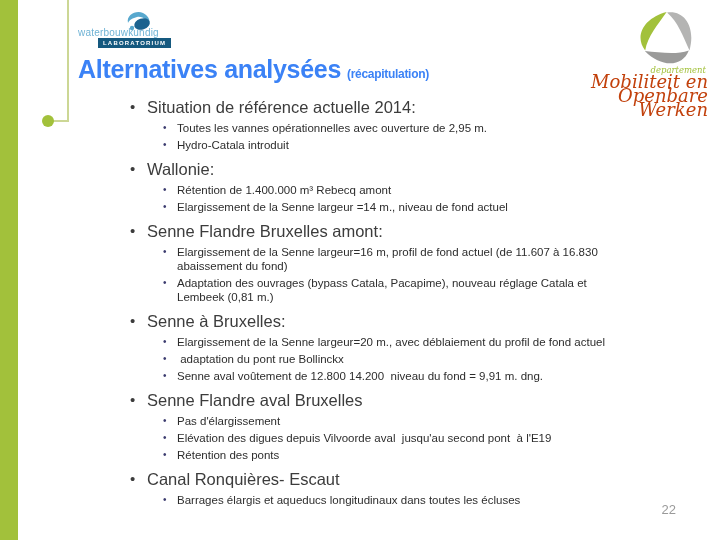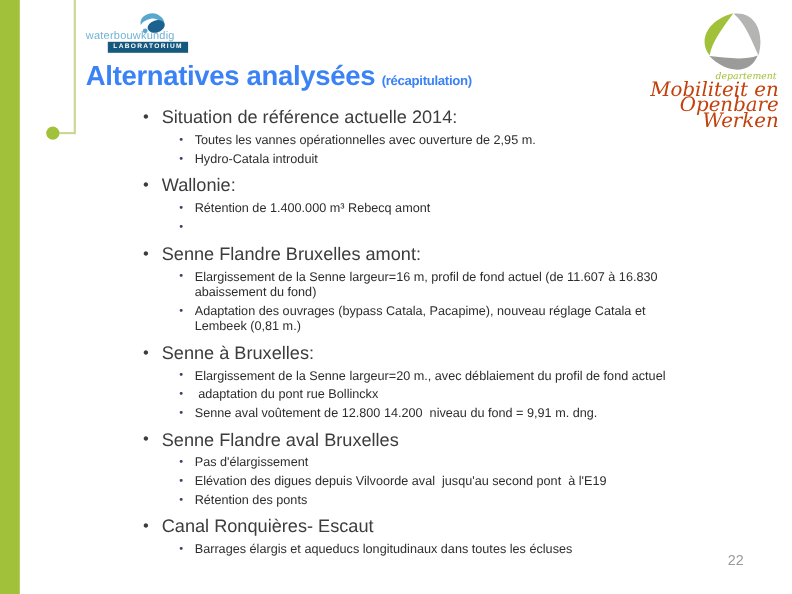--- a/index.html
+++ b/index.html
@@ -100,20 +100,21 @@
       <span class="l1-text">Wallonie:</span>
     </div>
     <div>
   <div class="sub-item">
     <span class="l2-bullet">•</span>
     <span class="l2-text">Rétention de 1.400.000 m³ Rebecq amont</span>
   </div>
 
   <div class="sub-item">
     <span class="l2-bullet">•</span>
+    <span class="l2-text">Elargissement de la Senne largeur =14 m., niveau de fond actuel</span>
   </div>
 </div>
   </div>
 
   <div class="section">
     <div class="section-title">
       <span class="l1-bullet">•</span>
       <span class="l1-text">Senne Flandre Bruxelles amont:</span>
     </div>
     <div>

